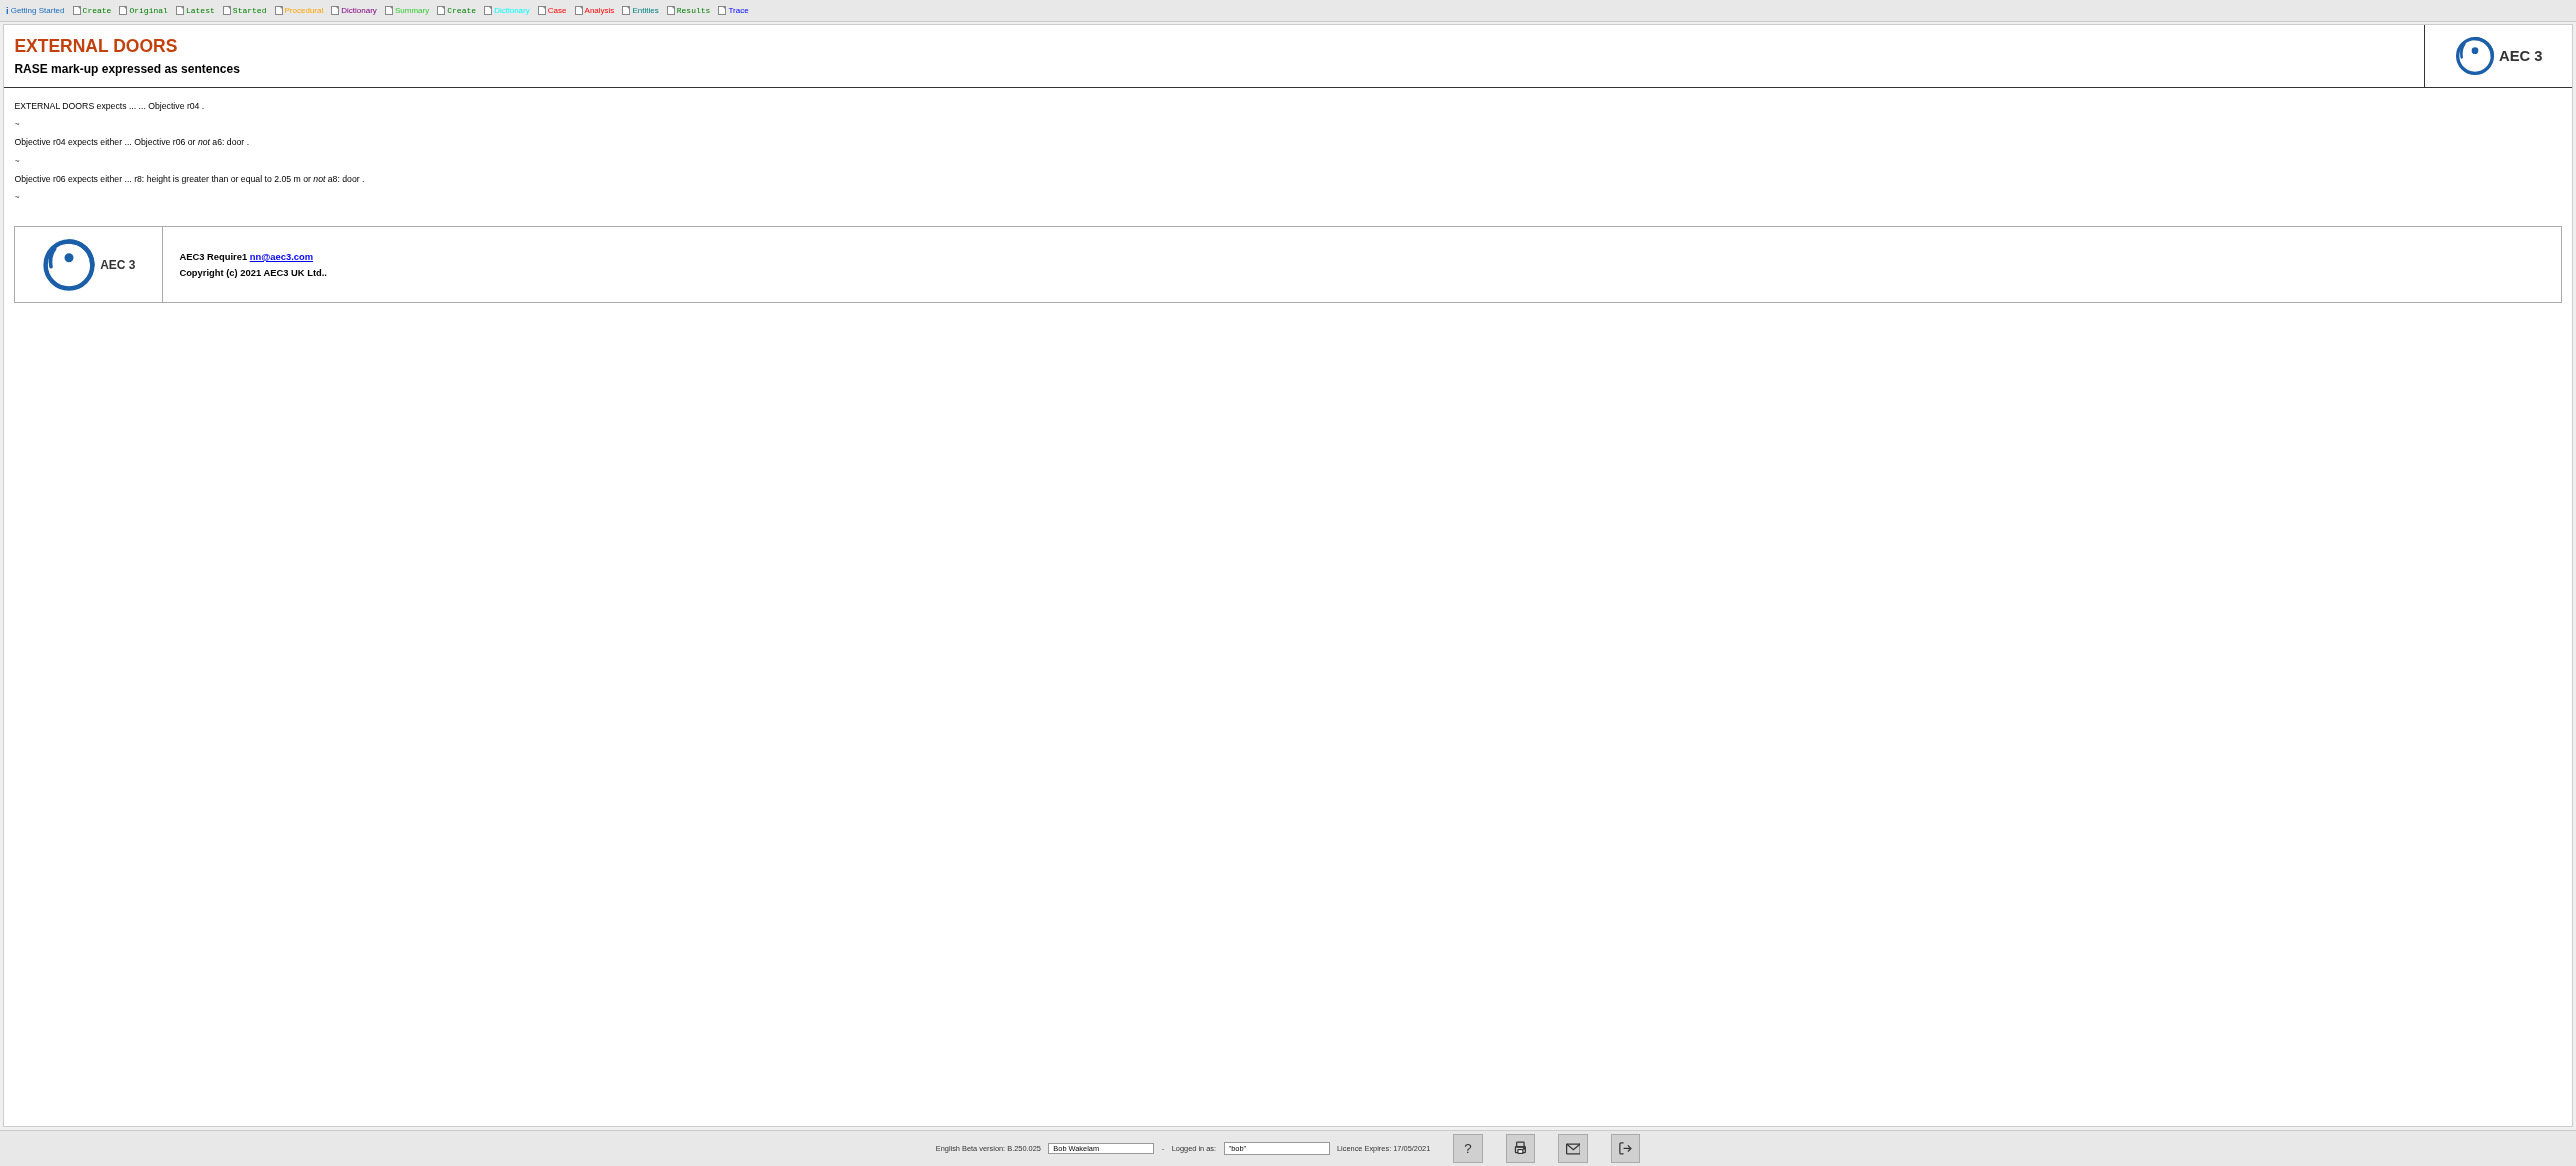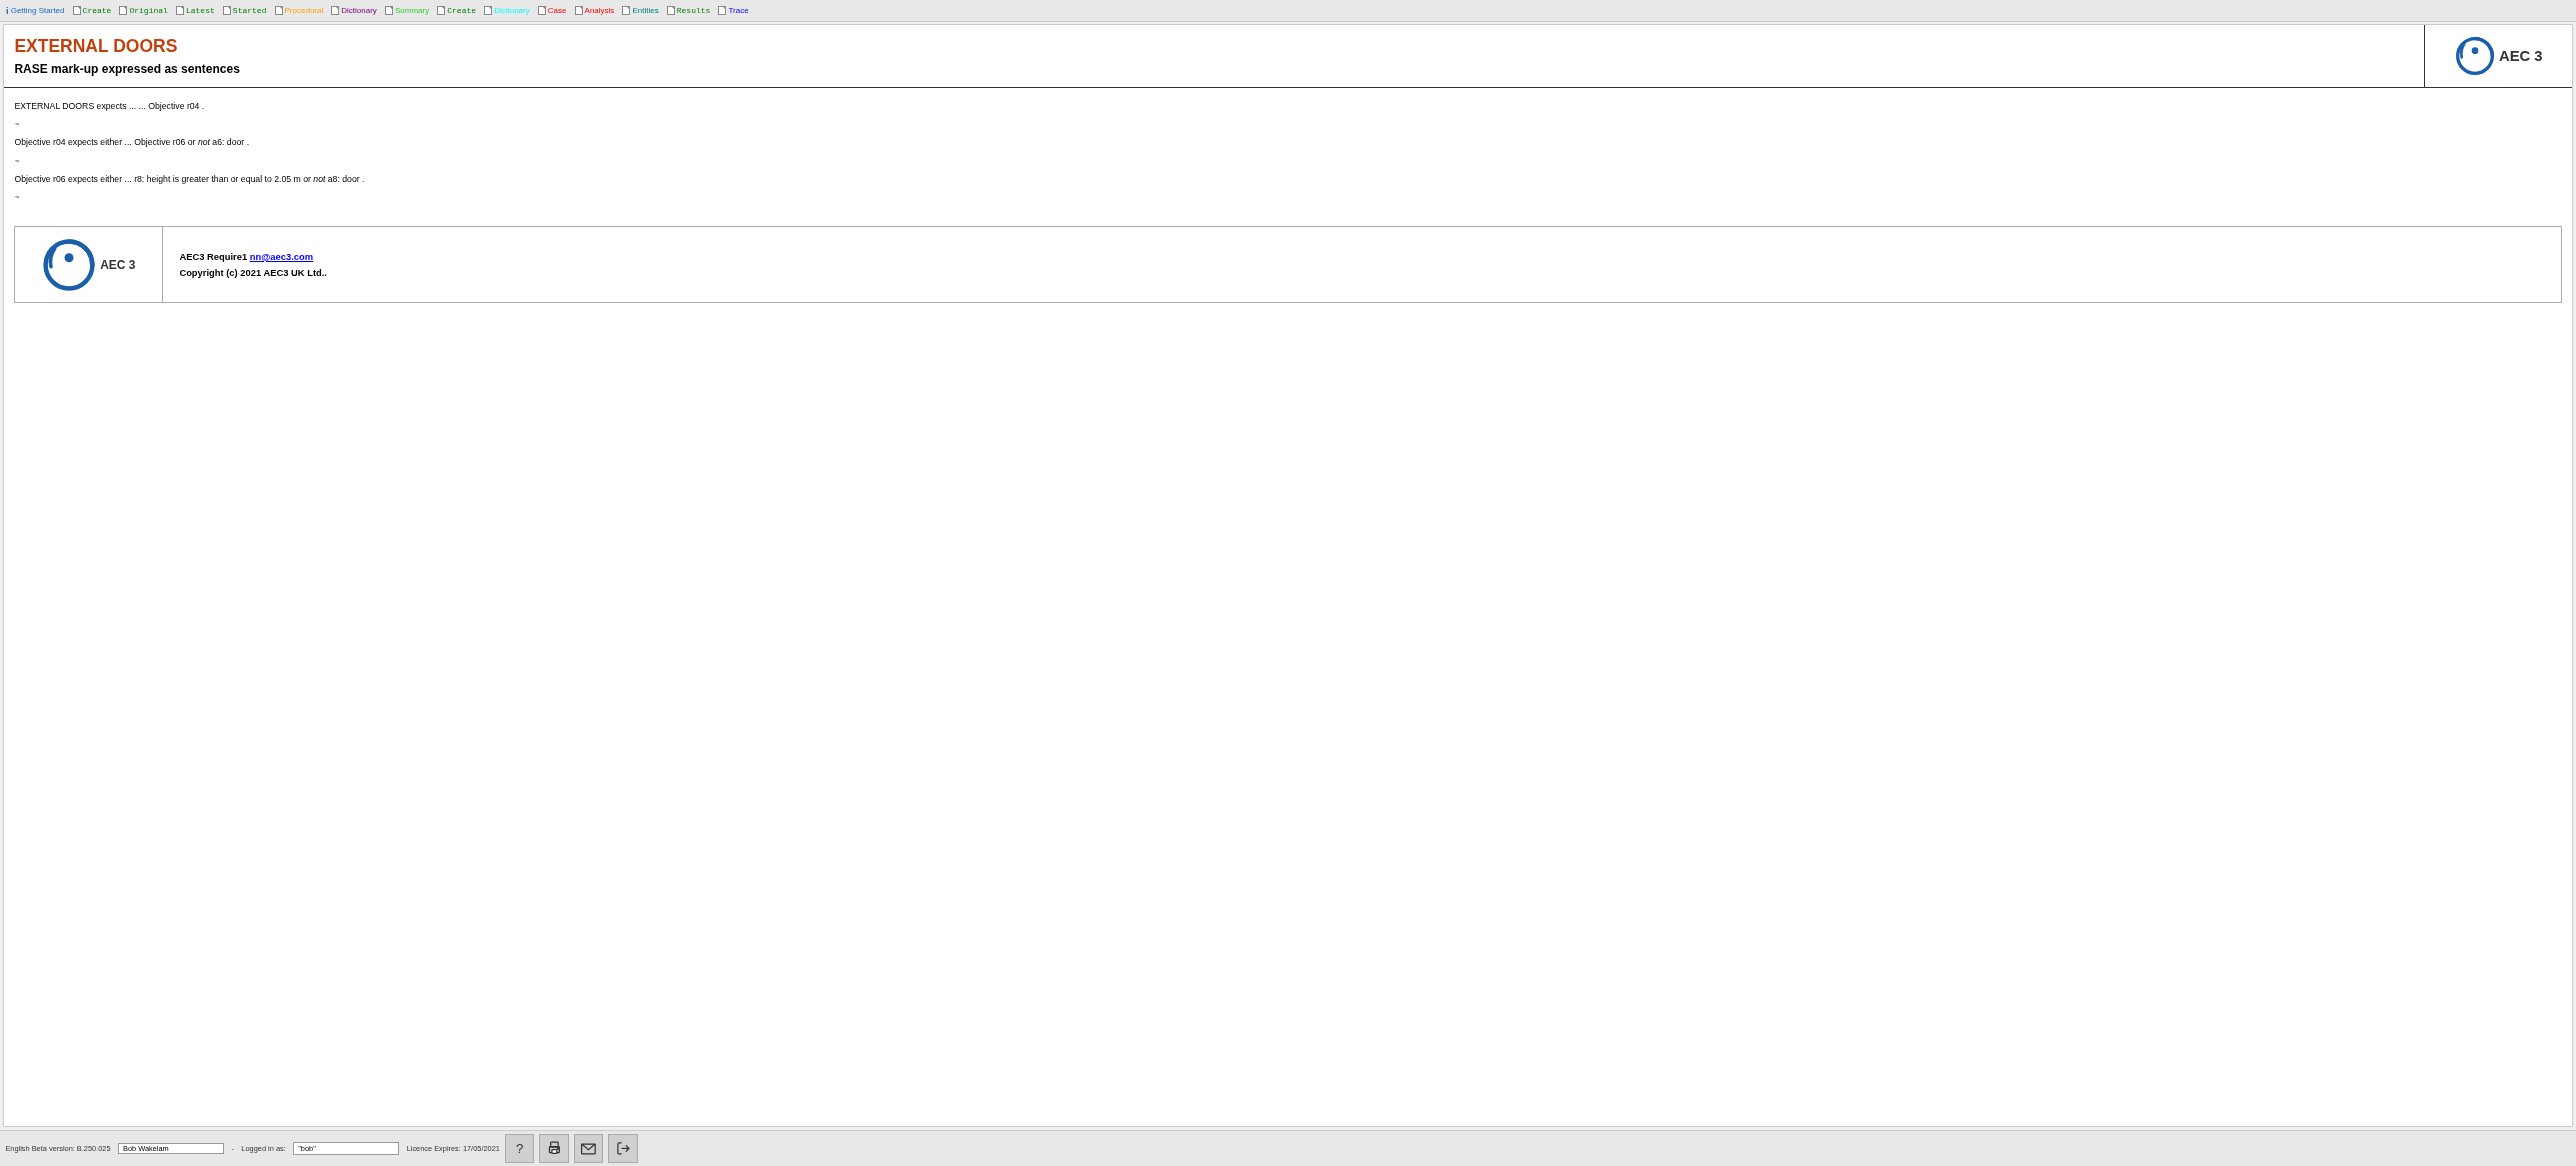--- a/index.html
+++ b/index.html
@@ -125,22 +125,23 @@
       color: blue;
       text-decoration: underline;
     }
 
     
     #bottom-bar {
       background: #e8e8e8;
       border-top: 0.7px solid #ccc;
       display: flex;
       align-items: center;
+      justify-content: center;
       padding: 2.7px 5.4px;
-      gap: 5px;
+      gap: 23px;
       min-height: 32px;
     }
     #status-text {
       font-size: 7.4px;
       color: #333;
       display: flex;
       align-items: center;
       gap: 2.7px;
     }
     #user-field {

